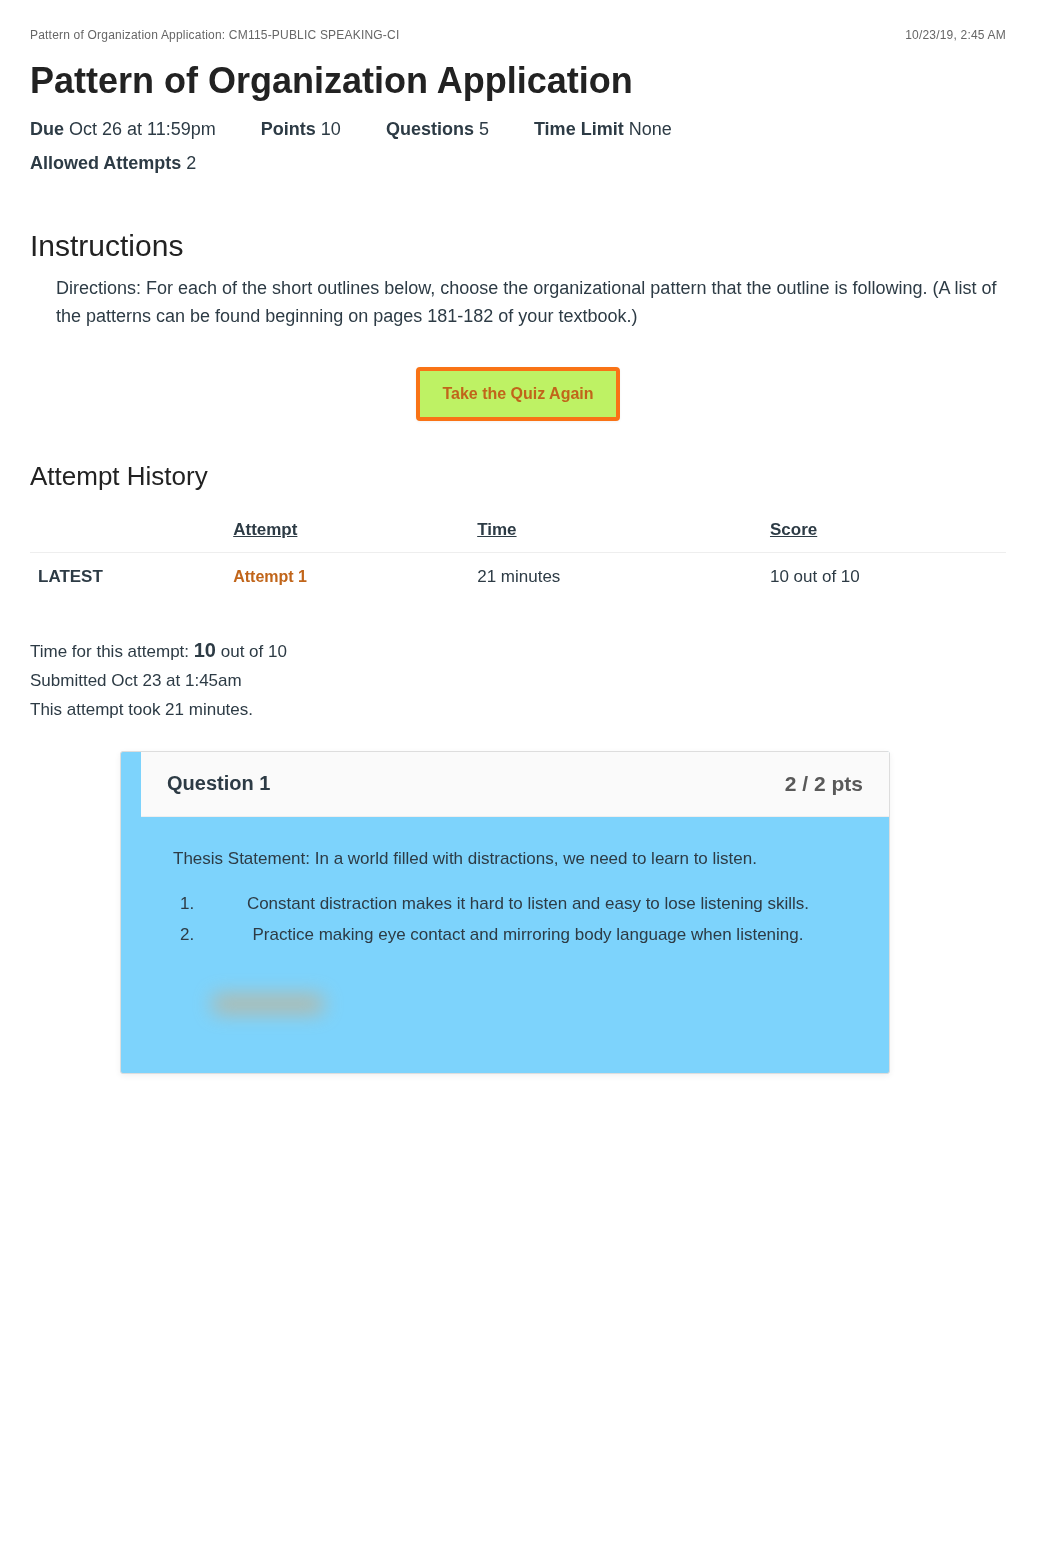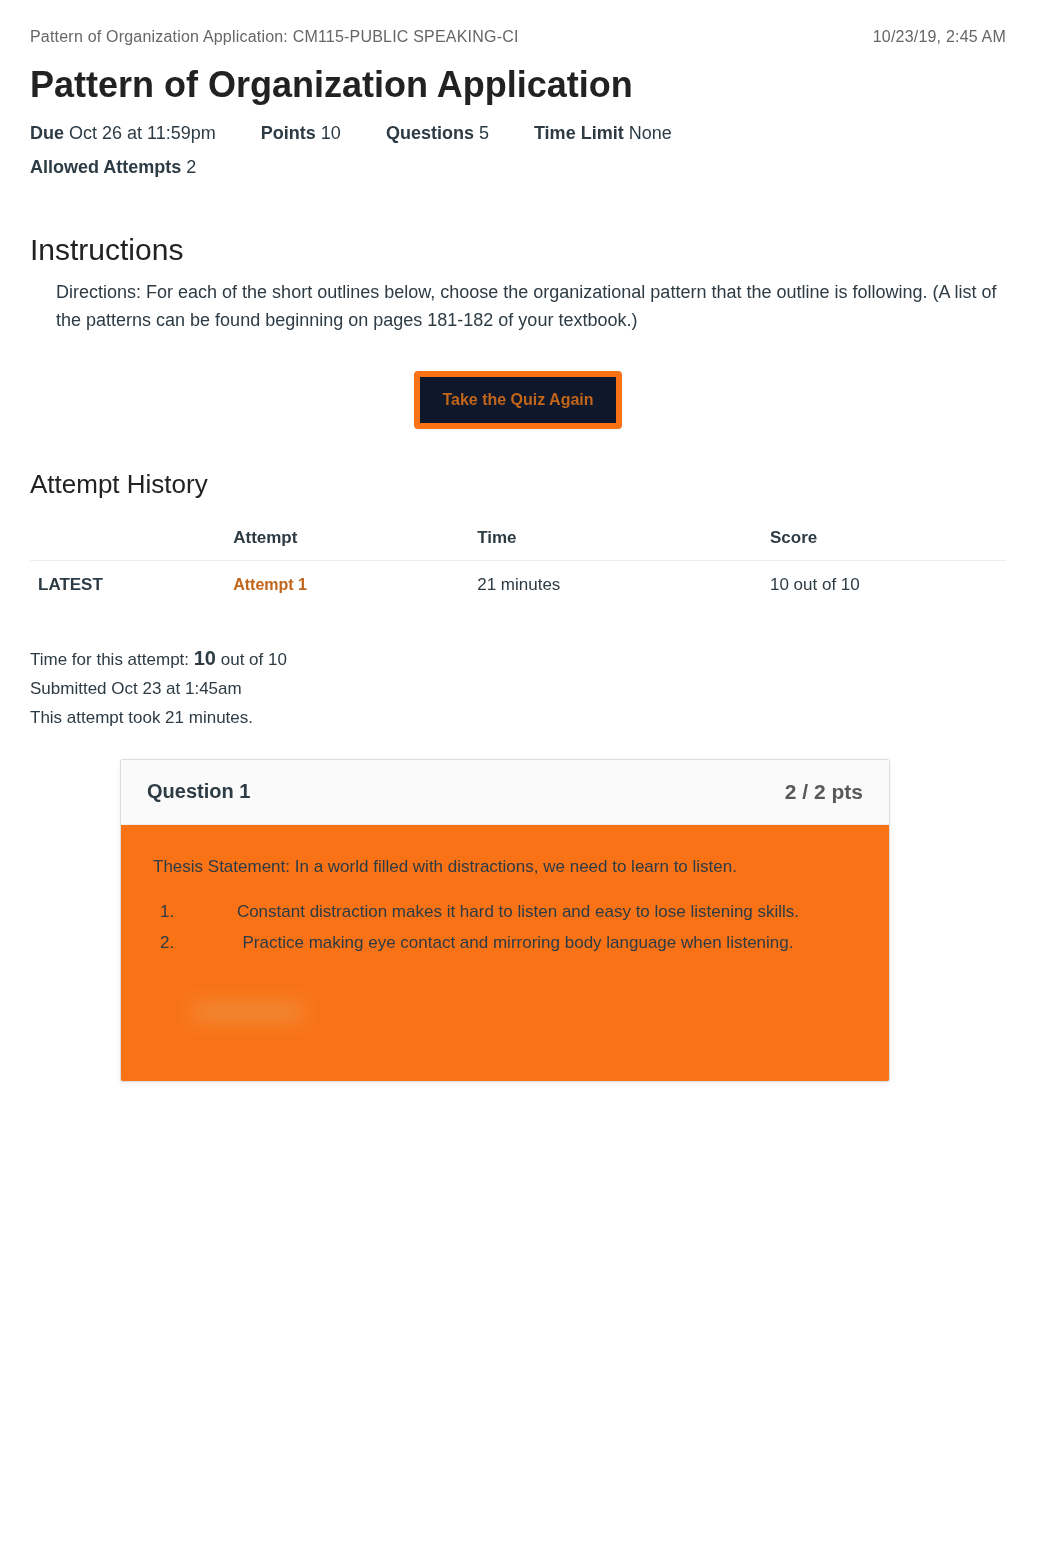--- a/index.html
+++ b/index.html
@@ -9,21 +9,21 @@
     font-family: "Helvetica Neue", Helvetica, Arial, sans-serif;
     color: #2d3b45;
     width: 1062px;
   }
   .page {
     padding: 28px 56px 40px 30px;
   }
   .page-header {
     display: flex;
     justify-content: space-between;
-    font-size: 16px;
+    font-size: 12px;
     color: #666;
     font-family: Helvetica, Arial, sans-serif;
     letter-spacing: 0.2px;
   }
   h1.quiz-title {
     font-weight: 700;
     font-size: 36px;
     margin: 18px 0 10px 0;
     font-family: "Helvetica Neue", Helvetica, Arial, sans-serif;
     color: #222;
@@ -52,22 +52,22 @@
     line-height: 1.55;
     color: #2d3b45;
   }
   .instructions b { font-weight: 400; }
   .take-again-wrap {
     text-align: center;
     margin: 36px 0 30px 0;
   }
   .take-again {
     display: inline-block;
-    border: 6px solid #f97316;
-    background: #0f172a;
+    border: 4px solid #f97316;
+    background: #bef264;
     color: #c1651a;
     font-weight: 700;
     font-size: 16px;
     padding: 14px 22px;
     border-radius: 4px;
     cursor: pointer;
     box-shadow: 0 1px 3px rgba(0,0,0,0.05);
   }
   h3.attempt-history {
     font-weight: 400;
@@ -78,20 +78,21 @@
   table.attempts {
     width: 100%;
     border-collapse: collapse;
     font-size: 17px;
   }
   table.attempts th {
     text-align: left;
     font-weight: 700;
     padding: 10px 8px 12px 8px;
     border-bottom: 1px solid #eee;
+    text-decoration: underline;
   }
   table.attempts td {
     padding: 14px 8px;
   }
   table.attempts td.latest {
     font-weight: 700;
   }
   table.attempts a {
     color: #c1651a;
     font-weight: 700;
@@ -104,21 +105,22 @@
     line-height: 1.7;
     color: #2d3b45;
   }
   .score-block .big { font-size: 20px; font-weight: 700; }
   .question-card {
     margin: 26px 0 0 90px;
     width: 770px;
     border: 1px solid #ddd;
     border-radius: 3px;
     box-shadow: 0 2px 6px rgba(0,0,0,0.06);
-    background: #f97316;
+    background: #7dd3fc;
+    padding-left: 20px;
   }
   .question-header {
     display: flex;
     justify-content: space-between;
     align-items: center;
     padding: 20px 26px;
     border-bottom: 1px solid #eee;
     background: #fafafa;
   }
   .question-header .qtitle {

